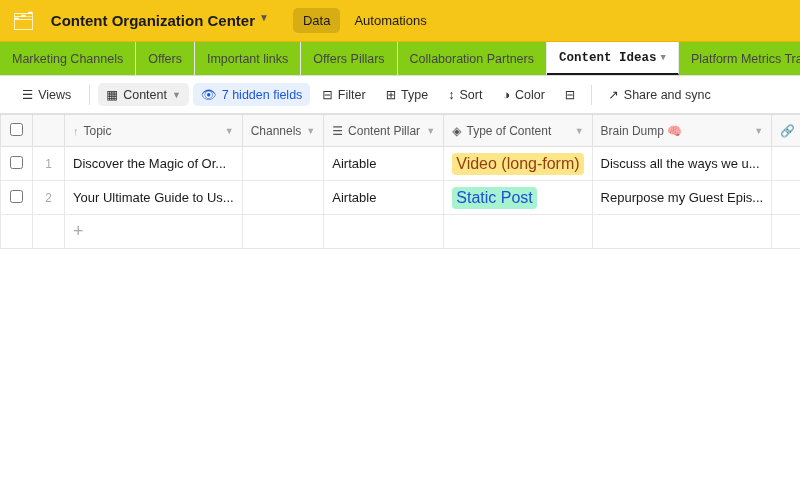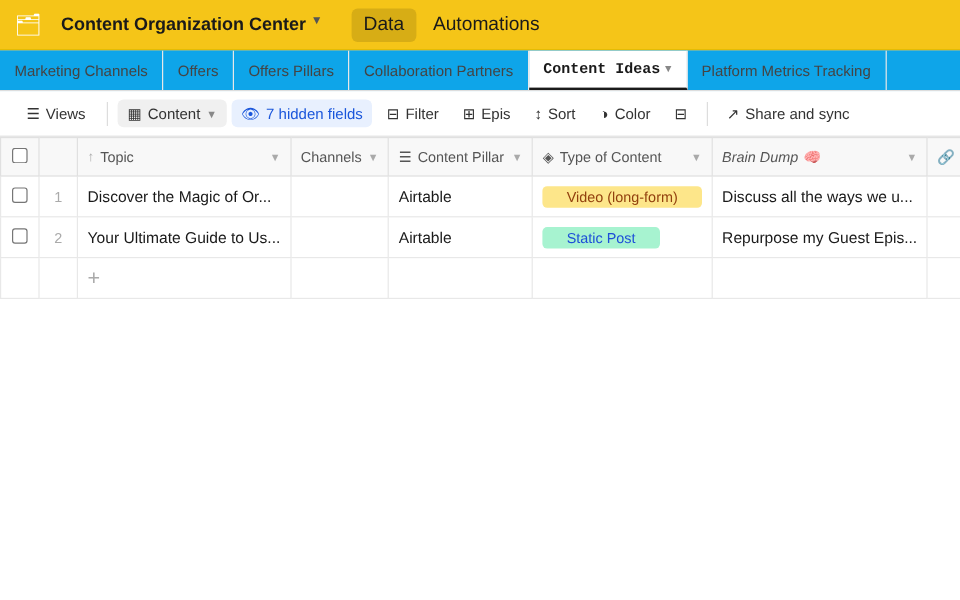--- a/index.html
+++ b/index.html
@@ -33,28 +33,28 @@
     }
     .top-nav {
       display: flex;
       gap: 4px;
       margin-left: 8px;
     }
     .top-nav-item {
       padding: 5px 10px;
       border-radius: 5px;
       cursor: pointer;
-      font-size: 16px;
+      font-size: 13px;
       color: #1a1a1a;
     }
     .top-nav-item.active { background: rgba(0,0,0,0.12); font-weight: 500; }
 
     
     .tab-bar {
-      background: #0ea5e9;
+      background: #84cc16;
       height: 34px;
       display: flex;
       align-items: stretch;
       border-bottom: 1px solid #ddd;
       overflow-x: auto;
       white-space: nowrap;
     }
     .tab-bar::-webkit-scrollbar { display: none; }
     .tab-item {
       display: inline-flex;
@@ -184,23 +184,23 @@
       width: 32px;
       min-width: 32px;
     }
     .check-col {
       width: 32px;
       min-width: 32px;
       text-align: center;
     }
     .badge {
       display: inline-block;
-      padding: 2px 20px;
+      padding: 2px 4px;
       border-radius: 4px;
-      font-size: 12px;
+      font-size: 16px;
       font-weight: 500;
     }
     .badge-video { background: #fde68a; color: #92400e; }
     .badge-static { background: #a7f3d0; color: #1d4ed8; }
     .add-row {
       height: 34px;
       border-bottom: 1px solid #e8e8e8;
     }
     .add-row td {
       color: #999;
@@ -225,20 +225,21 @@
   </span>
   <nav class="top-nav">
     <span class="top-nav-item active">Data</span>
     <span class="top-nav-item">Automations</span>
   </nav>
 </div>
 
 <div class="tab-bar">
   <div class="tab-item">Marketing Channels</div>
   <div class="tab-item">Offers</div>
+  <div class="tab-item">Important links</div>
   <div class="tab-item">Offers Pillars</div>
   <div class="tab-item">Collaboration Partners</div>
   <div class="tab-item active">
     <span>Content Ideas</span>
     <span class="tab-chevron">▼</span>
   </div>
   <div class="tab-item">
     <span>Platform Metrics Tracking</span>
 
   </div>
@@ -258,21 +259,21 @@
   <button class="toolbar-btn hidden-fields">
     <span>👁</span>
     <span>7 hidden fields</span>
   </button>
   <button class="toolbar-btn">
     <span>⊟</span>
     <span>Filter</span>
   </button>
   <button class="toolbar-btn">
     <span>⊞</span>
-    <span>Epis</span>
+    <span>Type</span>
   </button>
   <button class="toolbar-btn">
     <span>↕</span>
     <span>Sort</span>
   </button>
   <button class="toolbar-btn">
     <span>◑</span>
     <span>Color</span>
   </button>
   <button class="toolbar-btn">
@@ -314,21 +315,21 @@
               <span class="col-chevron">▼</span>
             </div>
           </th>
           <th style="min-width:130px;">
             <div class="col-header">
               <span>◈</span>
               <span>Type of Content</span>
               <span class="col-chevron">▼</span>
             </div>
           </th>
-          <th style="min-width:140px;font-style:italic;">
+          <th style="min-width:140px;">
             <div class="col-header">
               <span>Brain Dump 🧠</span>
               <span class="col-chevron">▼</span>
             </div>
           </th>
           <th style="min-width:130px;">
             <div class="col-header">
               <span>🔗</span>
               <span>Inspiration Link</span>
 

